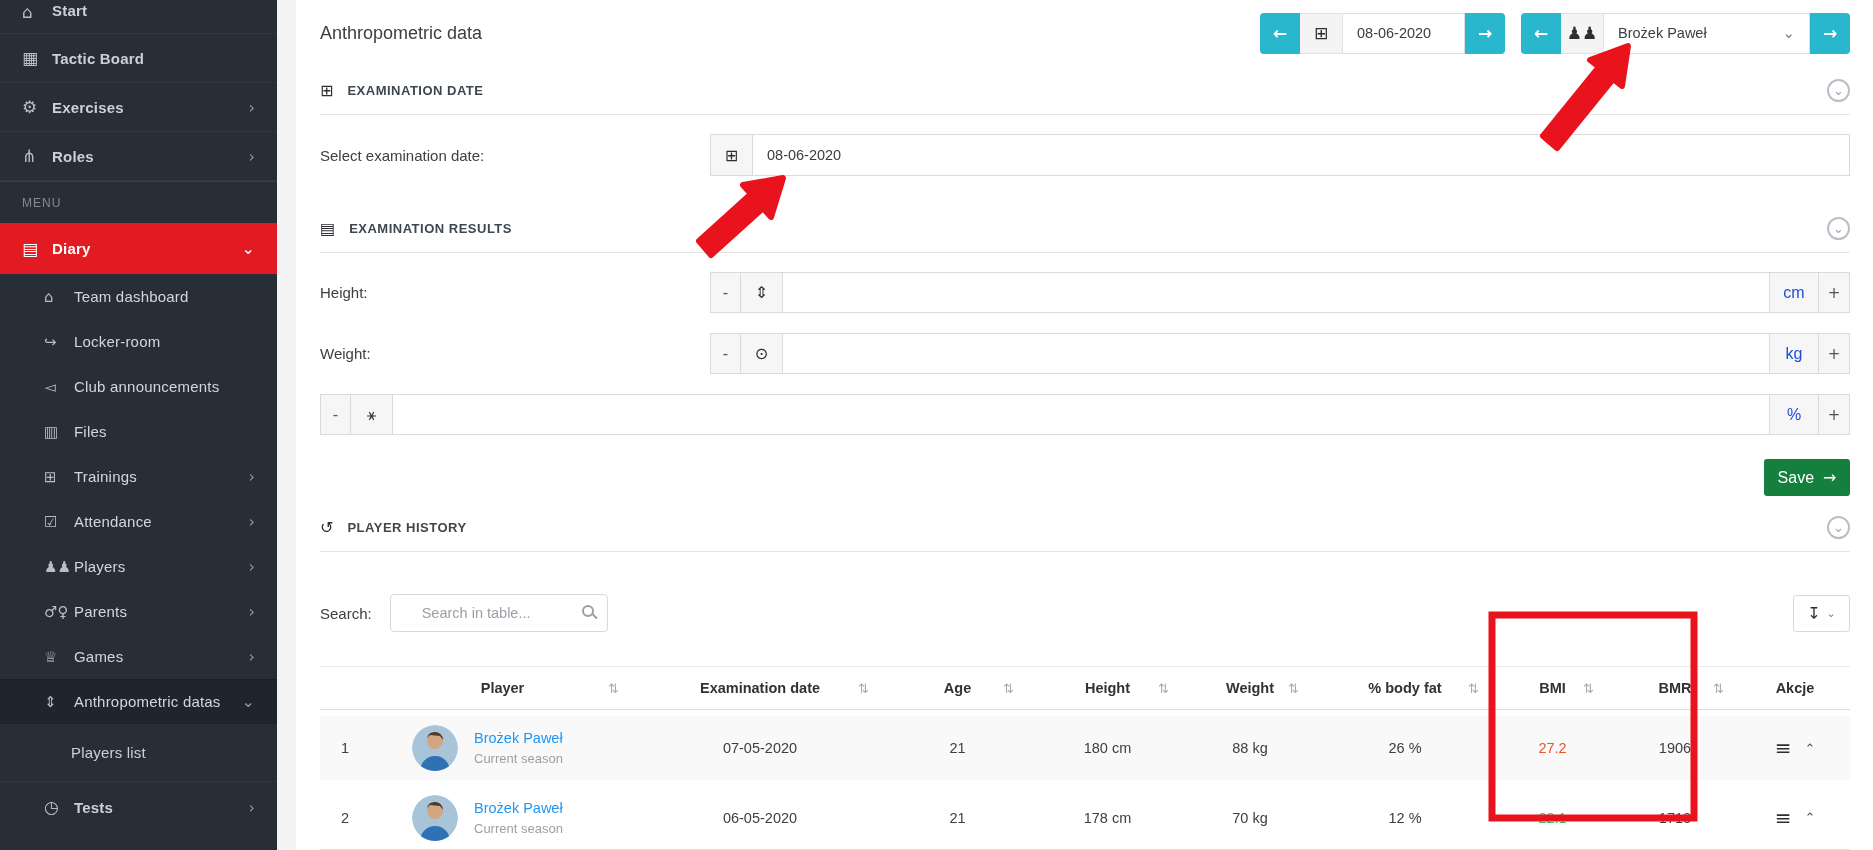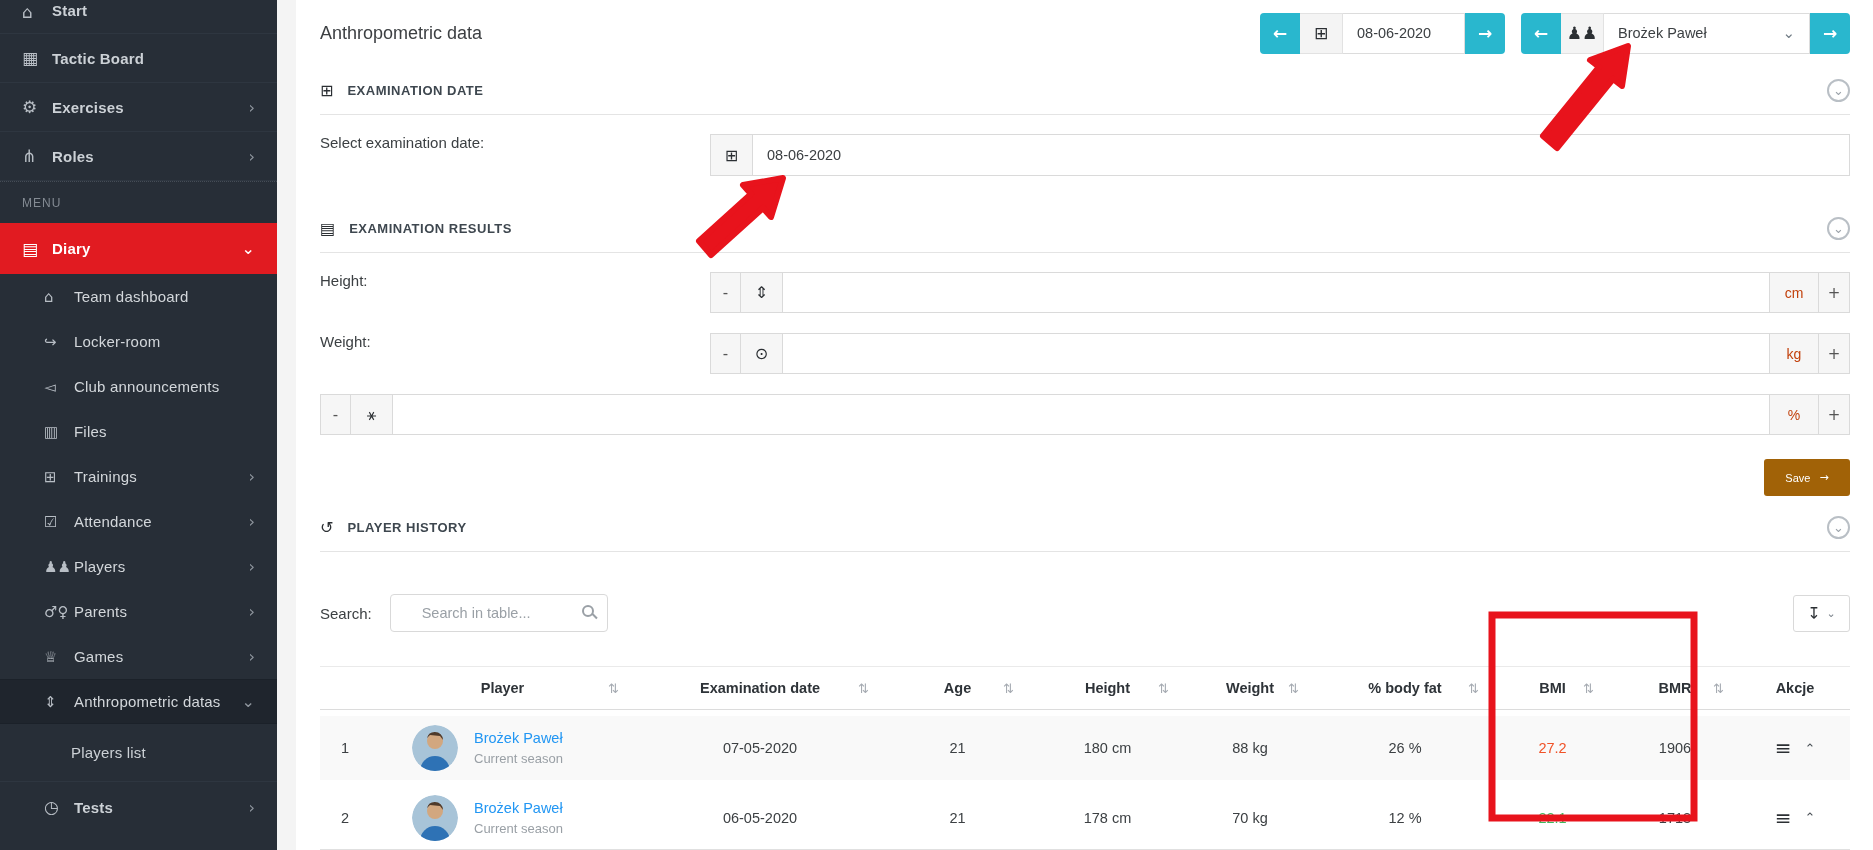--- a/index.html
+++ b/index.html
@@ -50,37 +50,37 @@
   .nav-select .chev { color:#6f7a83; font-size:15px; }
 
   .sec-head { display:flex; align-items:center; margin-top:25px; }
   .sec-ico { font-size:16px; color:#2b2f33; margin-right:14px; }
   .sec-title { font-size:13px; font-weight:bold; color:#3e474f; letter-spacing:.5px; }
   .collapse-btn { margin-left:auto; width:23px; height:23px; border:2px solid #b9bfc5; border-radius:50%;
                   display:flex; align-items:center; justify-content:center; color:#9aa2a9; font-size:13px;
                   cursor:pointer; }
   .divider { border-bottom:1px solid #e4e4e4; margin-top:12px; }
 
-  .form-row { display:flex; }
+  .form-row { display:flex; align-items:center; }
   .form-label { width:390px; font-size:15px; color:#3c4043; }
   .date-group { flex:1; display:flex; height:42px; }
   .ig-iconbox { width:43px; background:#f6f6f6; border:1px solid #dadada; display:flex; align-items:center;
                 justify-content:center; font-size:16px; color:#2b2f33; cursor:pointer; }
   .ig-input { flex:1; border:1px solid #dadada; border-left:none; font-size:14.5px; color:#3c4043;
               padding:0 14px; outline:none; font-family:"Liberation Sans",sans-serif; }
   .stepper { flex:1; display:flex; height:41px; }
   .step-btn { width:31px; background:#f6f6f6; border:1px solid #dadada; display:flex; align-items:center;
               justify-content:center; font-size:15px; color:#555; cursor:pointer; }
   .step-icon { width:42px; background:#f6f6f6; border:1px solid #dadada; border-left:none; display:flex;
                align-items:center; justify-content:center; font-size:16px; color:#2b2f33; }
   .unit-box { width:49px; background:#f6f6f6; border:1px solid #dadada; border-left:none; display:flex;
-              align-items:center; justify-content:center; font-size:14px; color:#c2410c; }
+              align-items:center; justify-content:center; font-size:16px; color:#1d4ed8; }
   .save-row { display:flex; justify-content:flex-end; margin-top:24px; }
-  .save-btn { width:86px; height:37px; background:#a16207; border:none; border-radius:3px; color:#fff;
-              font-size:11px; display:flex; align-items:center; justify-content:center; gap:9px; cursor:pointer;
+  .save-btn { width:86px; height:37px; background:#15803d; border:none; border-radius:3px; color:#fff;
+              font-size:16px; display:flex; align-items:center; justify-content:center; gap:9px; cursor:pointer;
               font-family:"Liberation Sans",sans-serif; }
 
   .search-row { display:flex; align-items:center; margin-top:42px; }
   .search-label { font-size:15px; margin-right:18px; }
   .search-wrap { position:relative; }
   .search-input { width:218px; height:38px; border:1px solid #d9d9d9; border-radius:4px; padding:0 36px 0 31px;
                   font-size:14.5px; color:#3c4043; outline:none; font-family:"Liberation Sans",sans-serif; }
   .search-input::placeholder { color:#9aa0a6; }
   .mag { position:absolute; right:14px; top:11px; width:12px; height:12px; border:2px solid #9aa0a6;
          border-radius:50%; }

